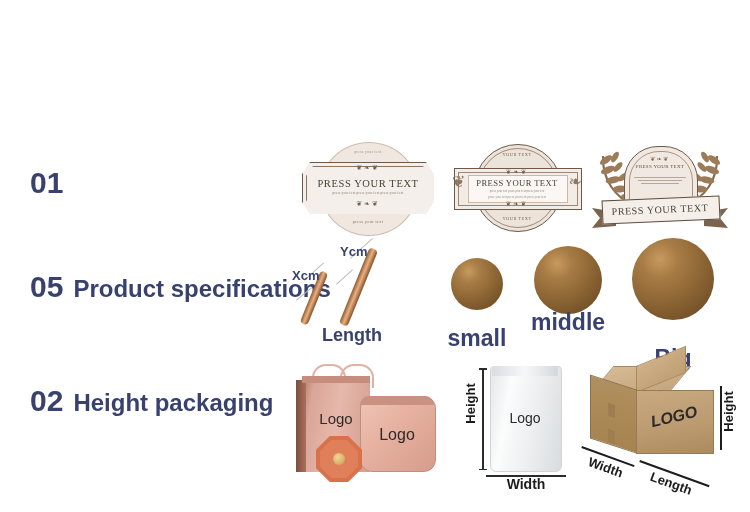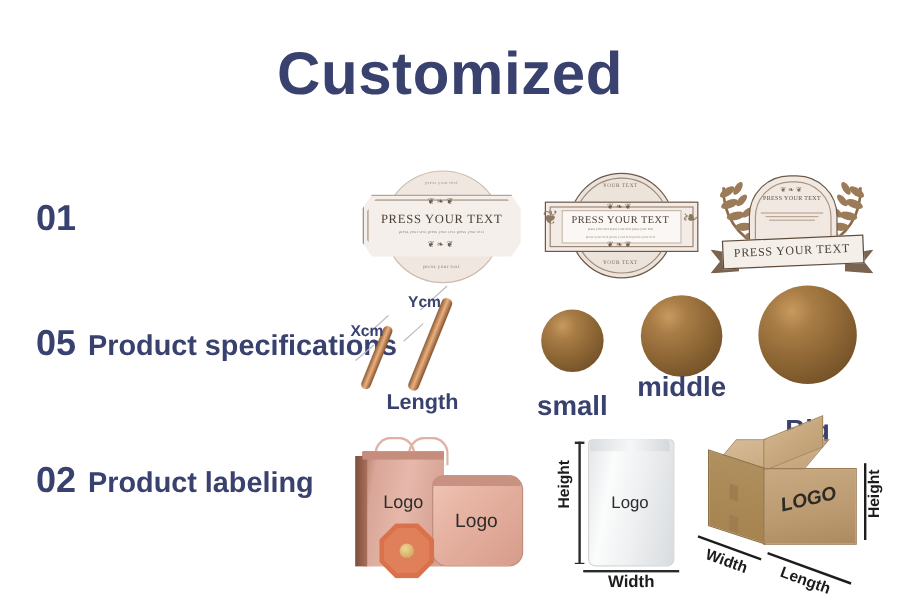--- a/index.html
+++ b/index.html
@@ -365,21 +365,20 @@
     position:absolute;left:2px;top:86px;width:60px;text-align:center;
     font-size:13px;font-weight:bold;color:#1c1c1c;transform:rotate(20deg);transform-origin:0 0;
   }
   svg{display:block;overflow:visible;}
 </style>
 </head>
 <body>
 
 <div class="page">
 
-  <div class="title">Customized</div>
 
   <div class="row row-01">
     <div class="row-label">
       <span class="row-num">01</span>
     </div>
   </div>
 
   <div class="lbl lblA">
     <div class="ovalbg"></div>
     <div class="plate"></div>
@@ -475,21 +474,21 @@
   <div class="sphere sph-s"></div>
   <div class="sphere sph-m"></div>
   <div class="sphere sph-b"></div>
   <div class="sph-cap cap-small">small</div>
   <div class="sph-cap cap-middle">middle</div>
   <div class="sph-cap cap-big">Big</div>
 
   <div class="row row-03">
     <div class="row-label">
       <span class="row-num">02</span>
-      <span class="row-text">Product labeling</span>
+      <span class="row-text">Height packaging</span>
     </div>
   </div>
 
   <div class="pack1">
     <div class="handle handle-l"></div>
     <div class="handle handle-r"></div>
     <div class="bag"></div>
     <div class="bag-side"></div>
     <div class="bag-top"></div>
     <div class="bag-logo">Logo</div>

